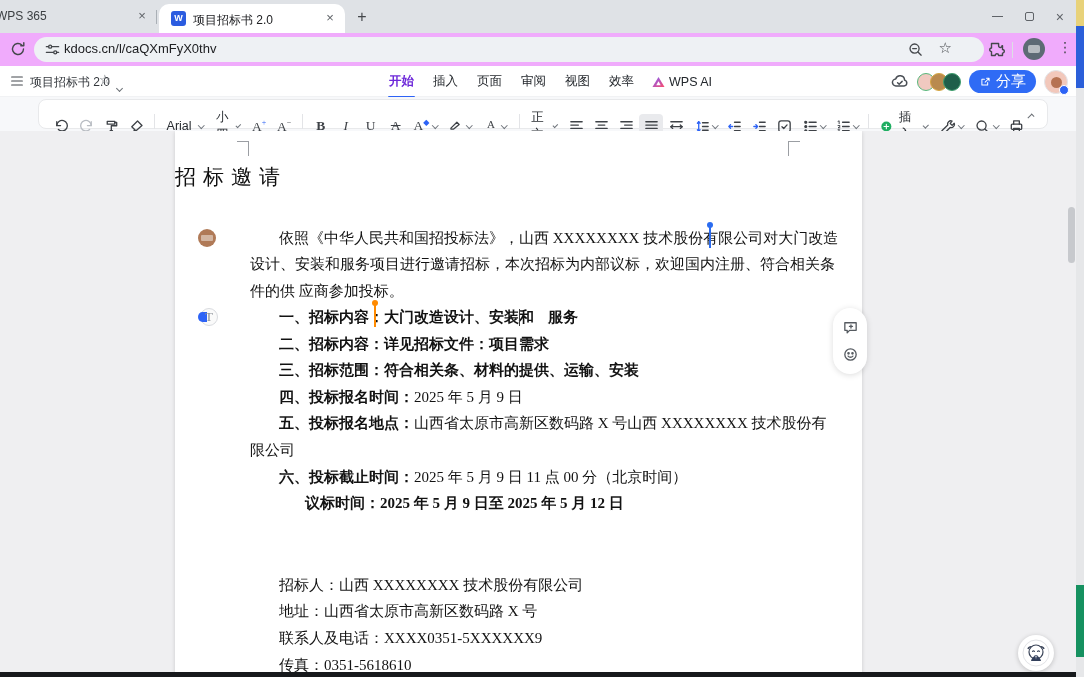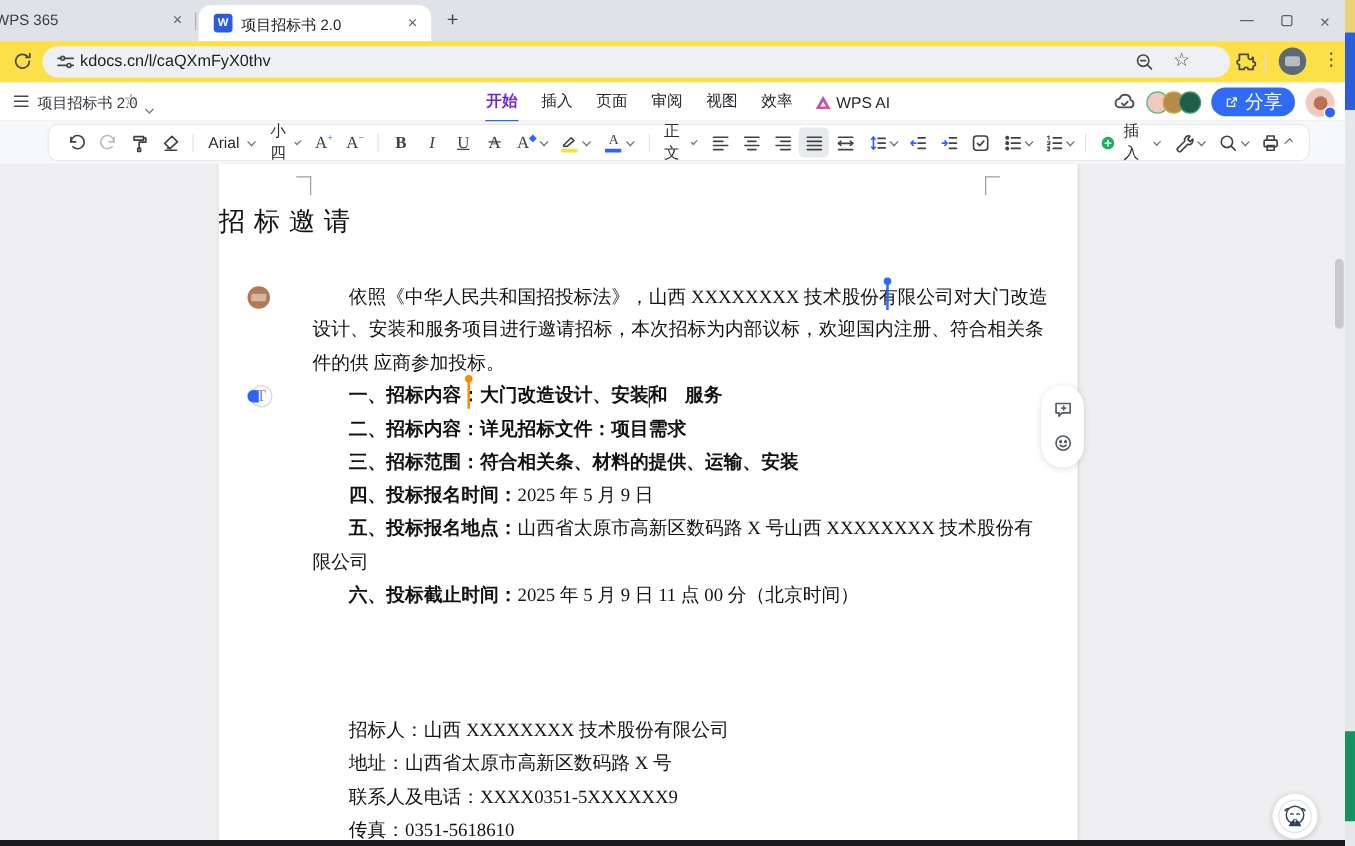--- a/index.html
+++ b/index.html
@@ -17,21 +17,21 @@
   .favicon { position:absolute; left:12px; top:7px; width:15px; height:15px; border-radius:3px; background:#2b5ce0;
              color:#fff; font-size:9px; font-weight:bold; text-align:center; line-height:15px; }
   .tab-active .tab-title { position:absolute; left:34px; top:8px; font-size:12px; color:#202124; white-space:nowrap; }
   .newtab { position:absolute; left:352px; top:7px; width:20px; height:20px; font-size:16px; color:#44474b; text-align:center; line-height:19px; }
   .wincontrols { position:absolute; right:12px; top:0; height:33px; display:flex; align-items:center; gap:22px; }
   .win-min { width:11px; height:1.4px; background:#5f6368; }
   .win-max { width:9px; height:9px; border:1.3px solid #5f6368; border-radius:2px; }
   .win-close { font-size:14px; color:#5f6368; line-height:10px; }
 
   
-  .urlrow { position:absolute; left:0; top:33px; width:1076px; height:33px; background:#fde047; }
+  .urlrow { position:absolute; left:0; top:33px; width:1076px; height:33px; background:#f0abfc; }
   .nav-ic { position:absolute; top:7px; width:18px; height:18px; color:#44474b; }
   .omnibox { position:absolute; left:34px; top:4px; width:950px; height:25px; background:#eef1f4; border-radius:13px; }
   .url-text { position:absolute; left:30px; top:4px; font-size:13px; color:#202124; }
   .om-ic { position:absolute; top:4px; width:17px; height:17px; color:#44474b; }
   .star-glyph { position:absolute; top:2px; font-size:15px; color:#44474b; }
   .urlrow-divider { position:absolute; left:1012px; top:9px; width:1px; height:16px; background:#dcdfe3; }
   .url-avatar { position:absolute; left:1023px; top:5px; width:22px; height:22px; border-radius:11px; background:#5d6a74; }
   .url-avatar i { position:absolute; left:5px; top:7px; width:12px; height:8px; border-radius:2px; background:rgba(255,255,255,.55); }
   .kebab { position:absolute; left:1058px; top:6px; font-size:14px; color:#44474b; }
 
@@ -54,21 +54,21 @@
   .share-btn { display:flex; align-items:center; gap:4px; height:23px; padding:0 10px; background:#2f6bf5; border-radius:12px;
                color:#fff; font-size:15px; cursor:pointer; }
   .share-btn svg { width:13px; height:13px; }
   .user-avatar { position:relative; width:24px; height:24px; border-radius:50%; background:#f2c8bb; border:1px solid #e3e5e9; }
   .user-avatar i { position:absolute; left:6px; top:6px; width:11px; height:11px; border-radius:50%; background:#a2552f; opacity:.75; }
   .user-avatar .badge { position:absolute; right:-2px; bottom:-2px; width:10px; height:10px; border-radius:50%; background:#2d63f6; border:1.5px solid #fff; }
 
   
   .tbrow { position:absolute; left:0; top:97px; width:1076px; height:34px; background:#f7f8fa; }
   .tbar { position:absolute; left:38px; top:2px; width:1010px; height:30px; background:#fff; border:1px solid #e8e9eb;
-          border-radius:8px; display:flex; align-items:center; padding:0 10px; gap:1px; }
+          border-radius:8px; display:flex; align-items:flex-start; padding:14px 10px; gap:1px; }
   .tbtn { min-width:24px; height:24px; display:flex; align-items:center; justify-content:center; border-radius:4px; color:#3e4247; cursor:pointer; }
   .tbtn.active { background:#e9eaed; }
   .tbtn.disabled { color:#b9bdc3; }
   .tbtn svg { width:17px; height:17px; }
   .tsel { display:flex; align-items:center; gap:7px; height:24px; padding:0 6px; font-size:12.5px; color:#282c31; cursor:pointer; }
   .tdiv { width:1px; height:15px; background:#e3e4e7; margin:0 5px; }
   .dchev { width:4.5px; height:4.5px; border-right:1.3px solid #70757c; border-bottom:1.3px solid #70757c; transform:rotate(45deg); margin-top:-2px; }
   .lt { font-size:13.5px; font-family:"Liberation Serif",serif; }
   .lt sup { font-size:8px; }
   .fx-bar { display:block; width:13px; height:3px; margin-top:1px; }
@@ -419,20 +419,21 @@
     <div class="ln" style="top:123px;left:75px;">设计、安装和服务项目进行邀请招标，本次招标为内部议标，欢迎国内注册、符合相关条</div>
     <div class="ln" style="top:176px;left:104px;"><span class="b">一、招标内容：</span><span class="b">大门改造设计、安装和</span><span class="gap"></span><span class="b">服务</span></div>
 
     <div class="ln" style="top:150px;left:75px;">件的供 应商参加投标。</div>
     <div class="ln b" style="top:203px;left:104px;">二、招标内容：详见招标文件：项目需求</div>
     <div class="ln b" style="top:229px;left:104px;">三、招标范围：符合相关条、材料的提供、运输、安装</div>
     <div class="ln" style="top:256px;left:104px;"><span class="b">四、投标报名时间：</span><span>2025 年 5 月 9 日</span></div>
     <div class="ln" style="top:282px;left:104px;"><span class="b">五、投标报名地点：</span><span>山西省太原市高新区数码路 X 号山西 XXXXXXXX 技术股份有</span></div>
     <div class="ln" style="top:309px;left:75px;">限公司</div>
     <div class="ln" style="top:336px;left:104px;"><span class="b">六、投标截止时间：</span><span>2025 年 5 月 9 日 11 点 00 分（北京时间）</span></div>
+    <div class="ln" style="top:362px;left:130px;"><span class="b">议标时间：</span><span class="b">2025 年 5 月 9 日至 2025 年 5 月 12 日</span></div>
 
     <div class="ln" style="top:444px;left:104px;">招标人：山西 XXXXXXXX 技术股份有限公司</div>
     <div class="ln" style="top:470px;left:104px;">地址：山西省太原市高新区数码路 X 号</div>
     <div class="ln" style="top:497px;left:104px;">联系人及电话：XXXX0351-5XXXXXX9</div>
     <div class="ln" style="top:524px;left:104px;">传真：0351-5618610</div>
 
     <span class="caret caret-blue">
         <span class="dot"></span>
       </span>
     <span class="caret caret-orange">

